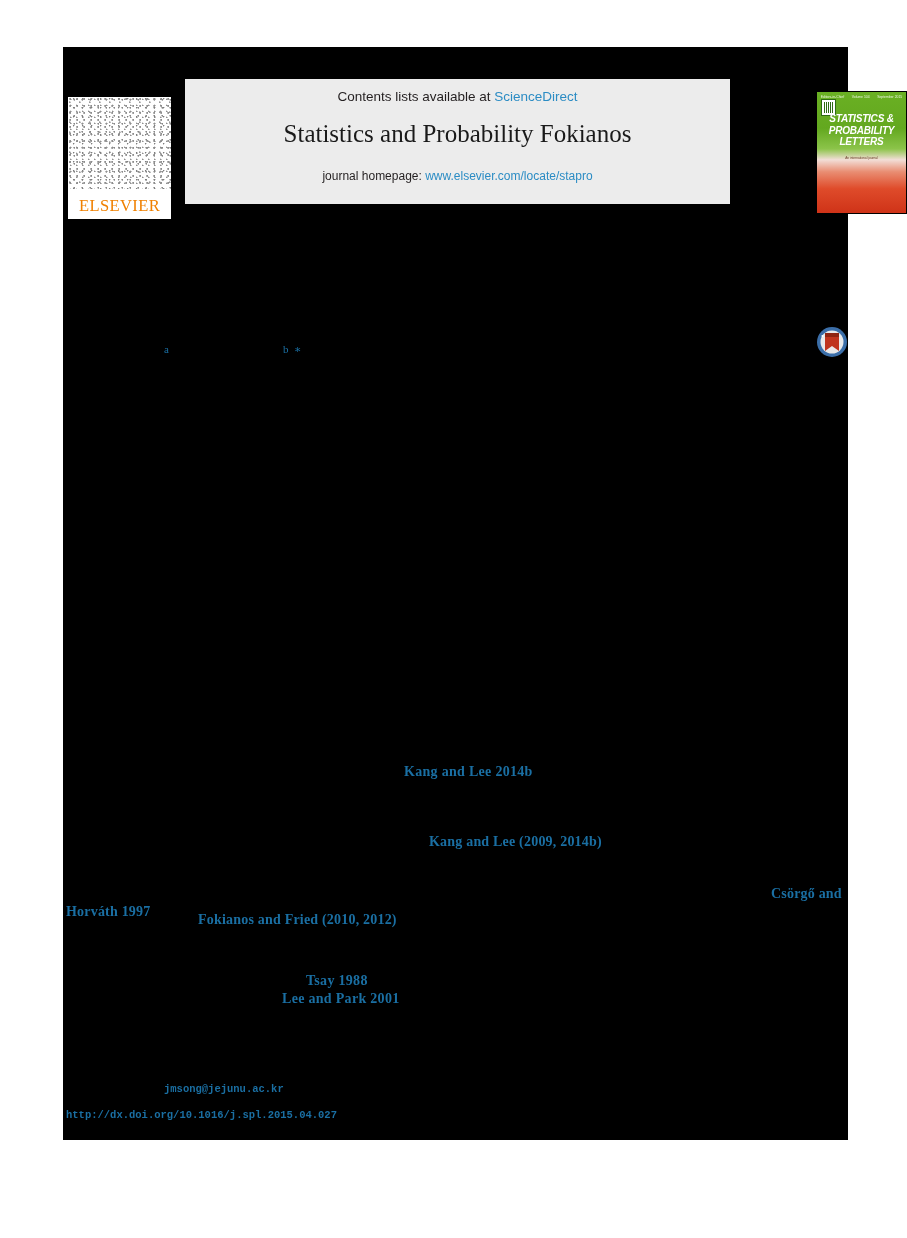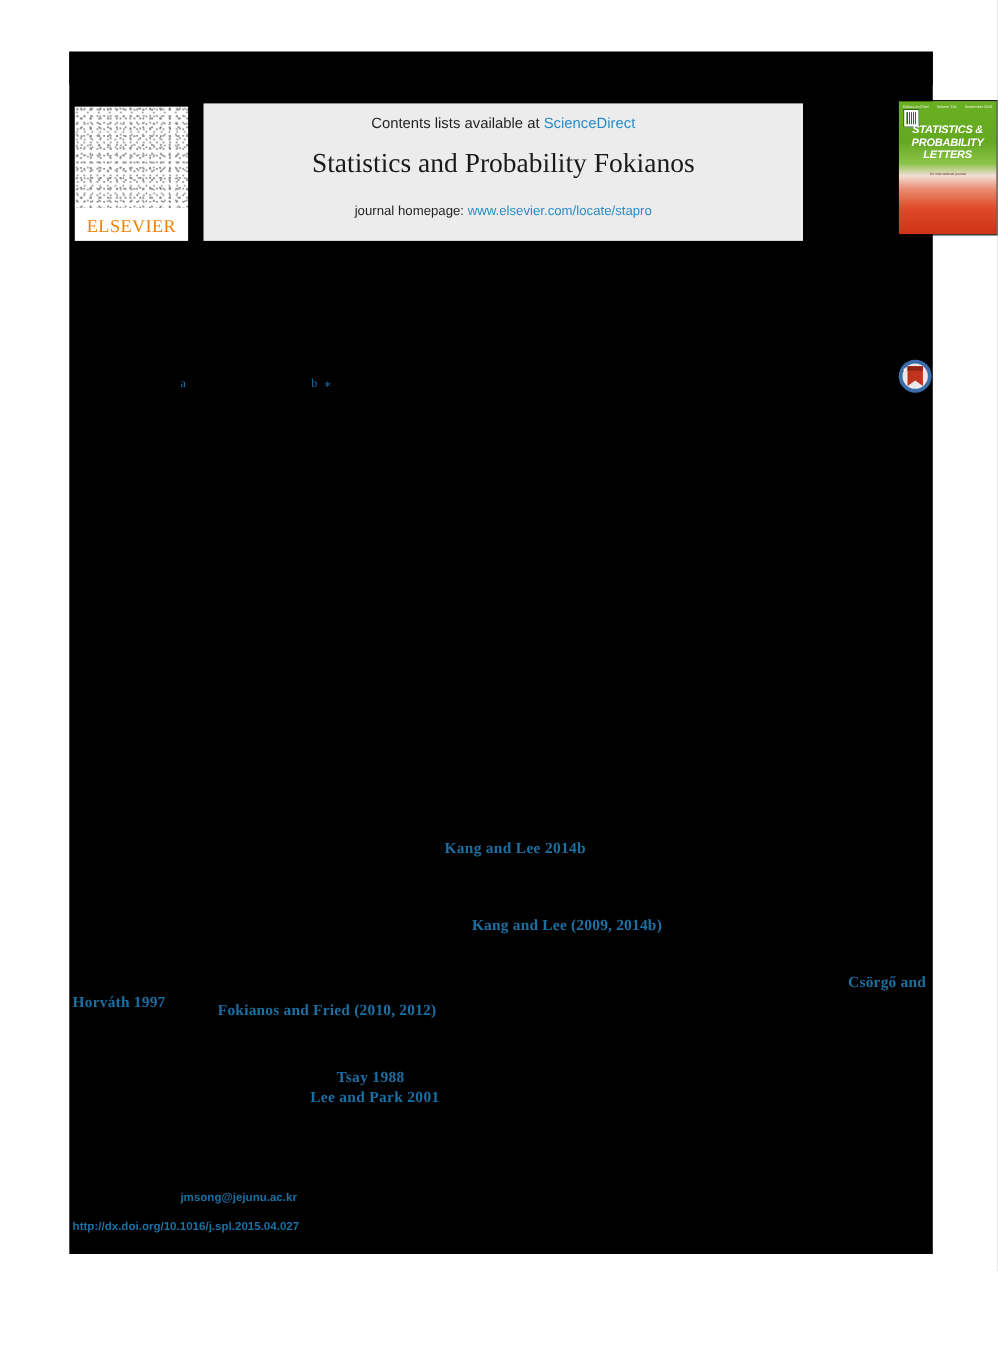--- a/index.html
+++ b/index.html
@@ -37,21 +37,21 @@
     font-size: 11.5px;
     font-weight: bold;
     letter-spacing: -0.1px;
     white-space: nowrap;
   }
 
   
   #masthead {
     position: absolute;
     left: 122px;
-    top: 47px;
+    top: 32px;
     width: 545px;
     height: 125px;
     background: #ececec;
     display: flex;
     flex-direction: column;
     align-items: center;
     justify-content: flex-start;
   }
   #contents-line {
     margin-top: 10px;
@@ -193,21 +193,21 @@
   .sup {
     position: absolute;
     color: #1a6fa3;
     font-family: "Liberation Serif", "DejaVu Serif", serif;
     font-size: 11px;
     white-space: nowrap;
   }
   .footnote-link {
     position: absolute;
     color: #1a6fa3;
-    font-family: Liberation Sans, sans-serif;
+    font-family: Liberation Mono, monospace;
     font-size: 10.5px;
     font-weight: bold;
     white-space: nowrap;
   }
 </style>
 </head>
 <body>
 
 <div id="running-head-wrap" style="position:absolute;left:63px;top:47px;width:785px;height:30px;background:#000;">
   <div id="running-head">Statistics and Probability Letters 104 (2015) 14–21</div>

